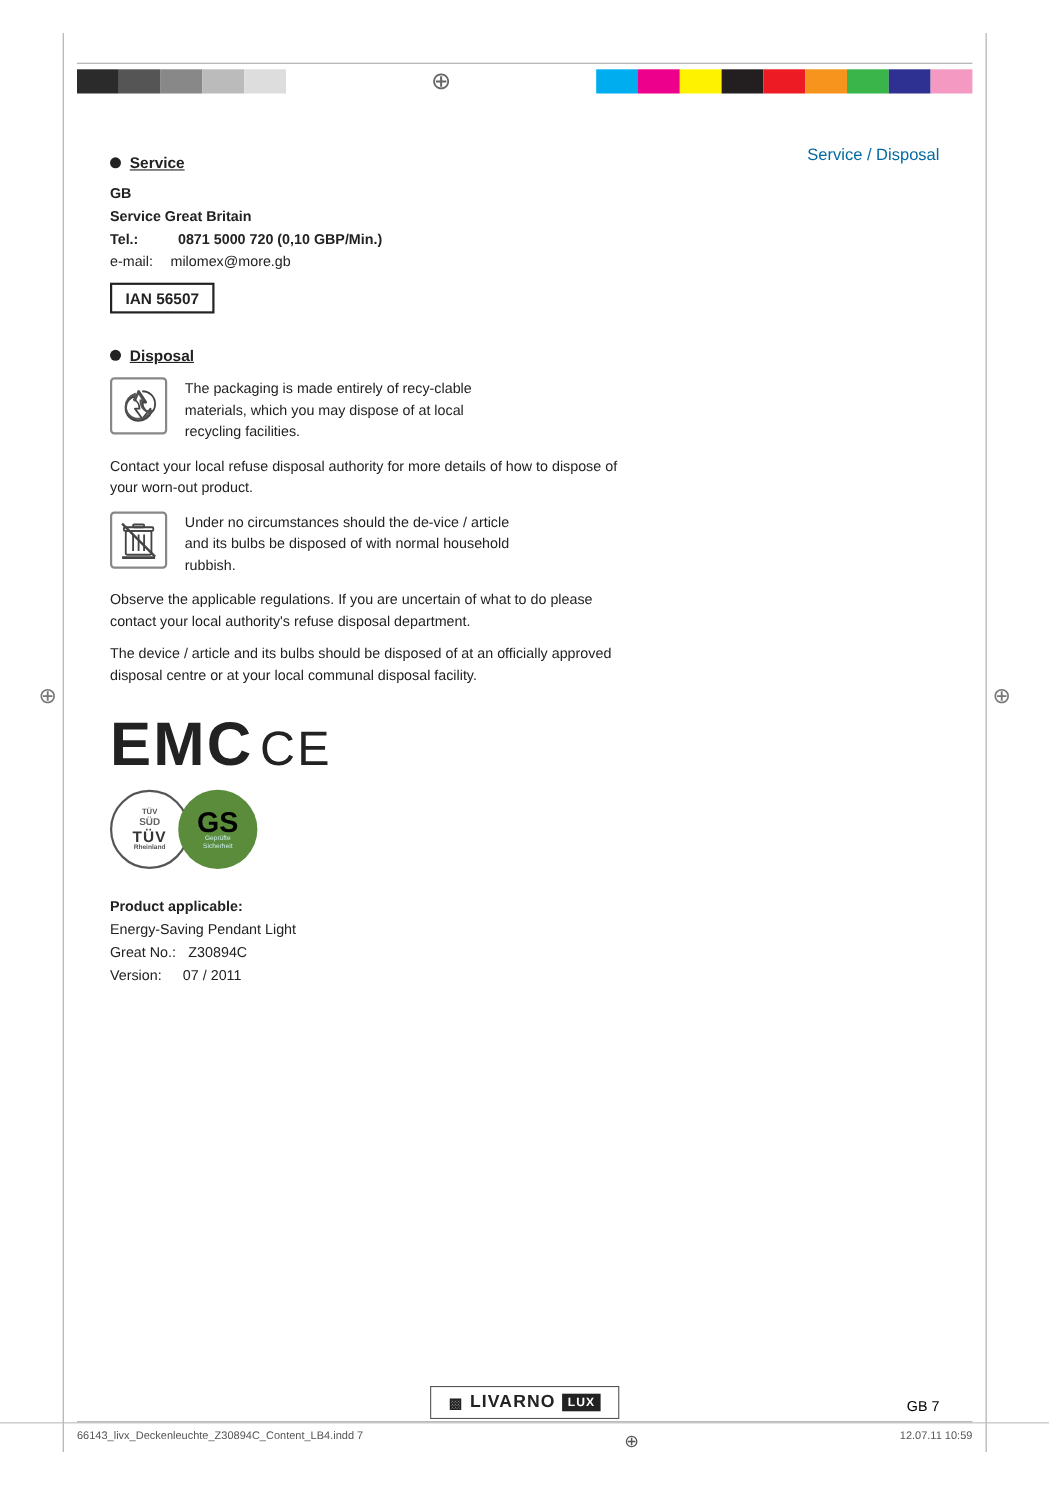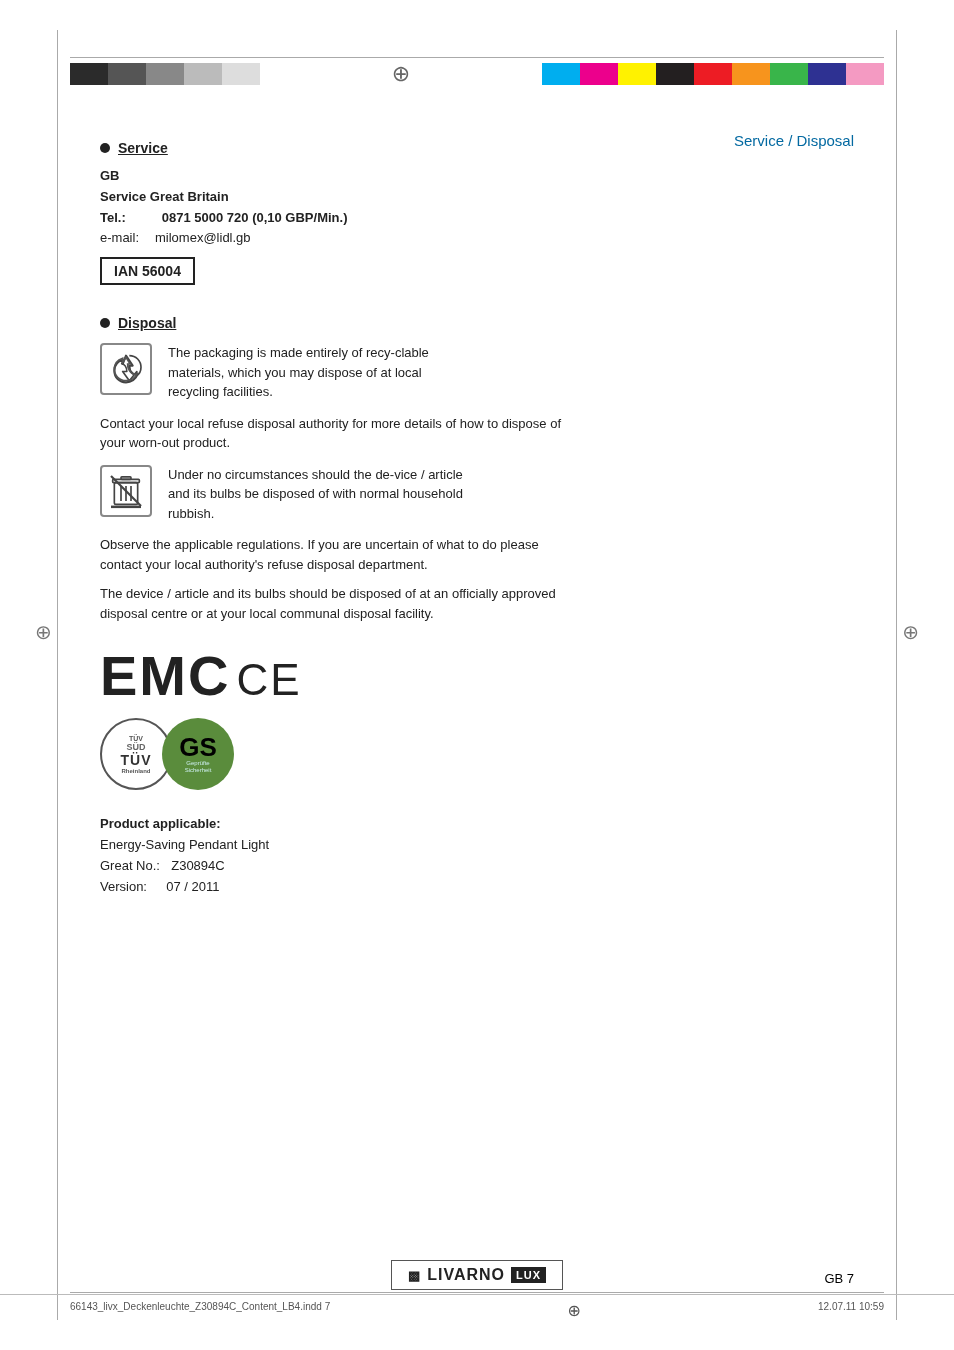--- a/index.html
+++ b/index.html
@@ -446,25 +446,25 @@
       <div class="country">GB</div>
       <div class="service-gb">Service Great Britain</div>
       <div class="tel-line">
         <span class="tel-label">Tel.:</span>
         <span style="display:inline-block; width: 20px;"></span>
         <span class="tel-number">0871 5000 720 (0,10 GBP/Min.)</span>
       </div>
       <div class="email-line">
         <span>e-mail:</span>
         <span style="display:inline-block; width: 8px;"></span>
-        <span>milomex@lidl.gb</span>
+        <span>milomex@more.gb</span>
       </div>
     </div>
     <div class="ian-box">
-      <span>IAN 56004</span>
+      <span>IAN 56507</span>
     </div>
   </div>
 
   <div class="disposal-section">
     <div class="section-heading">
       <div class="bullet-dot"></div>
       <span class="section-heading-text">Disposal</span>
     </div>
 
     <div class="icon-text-row">

